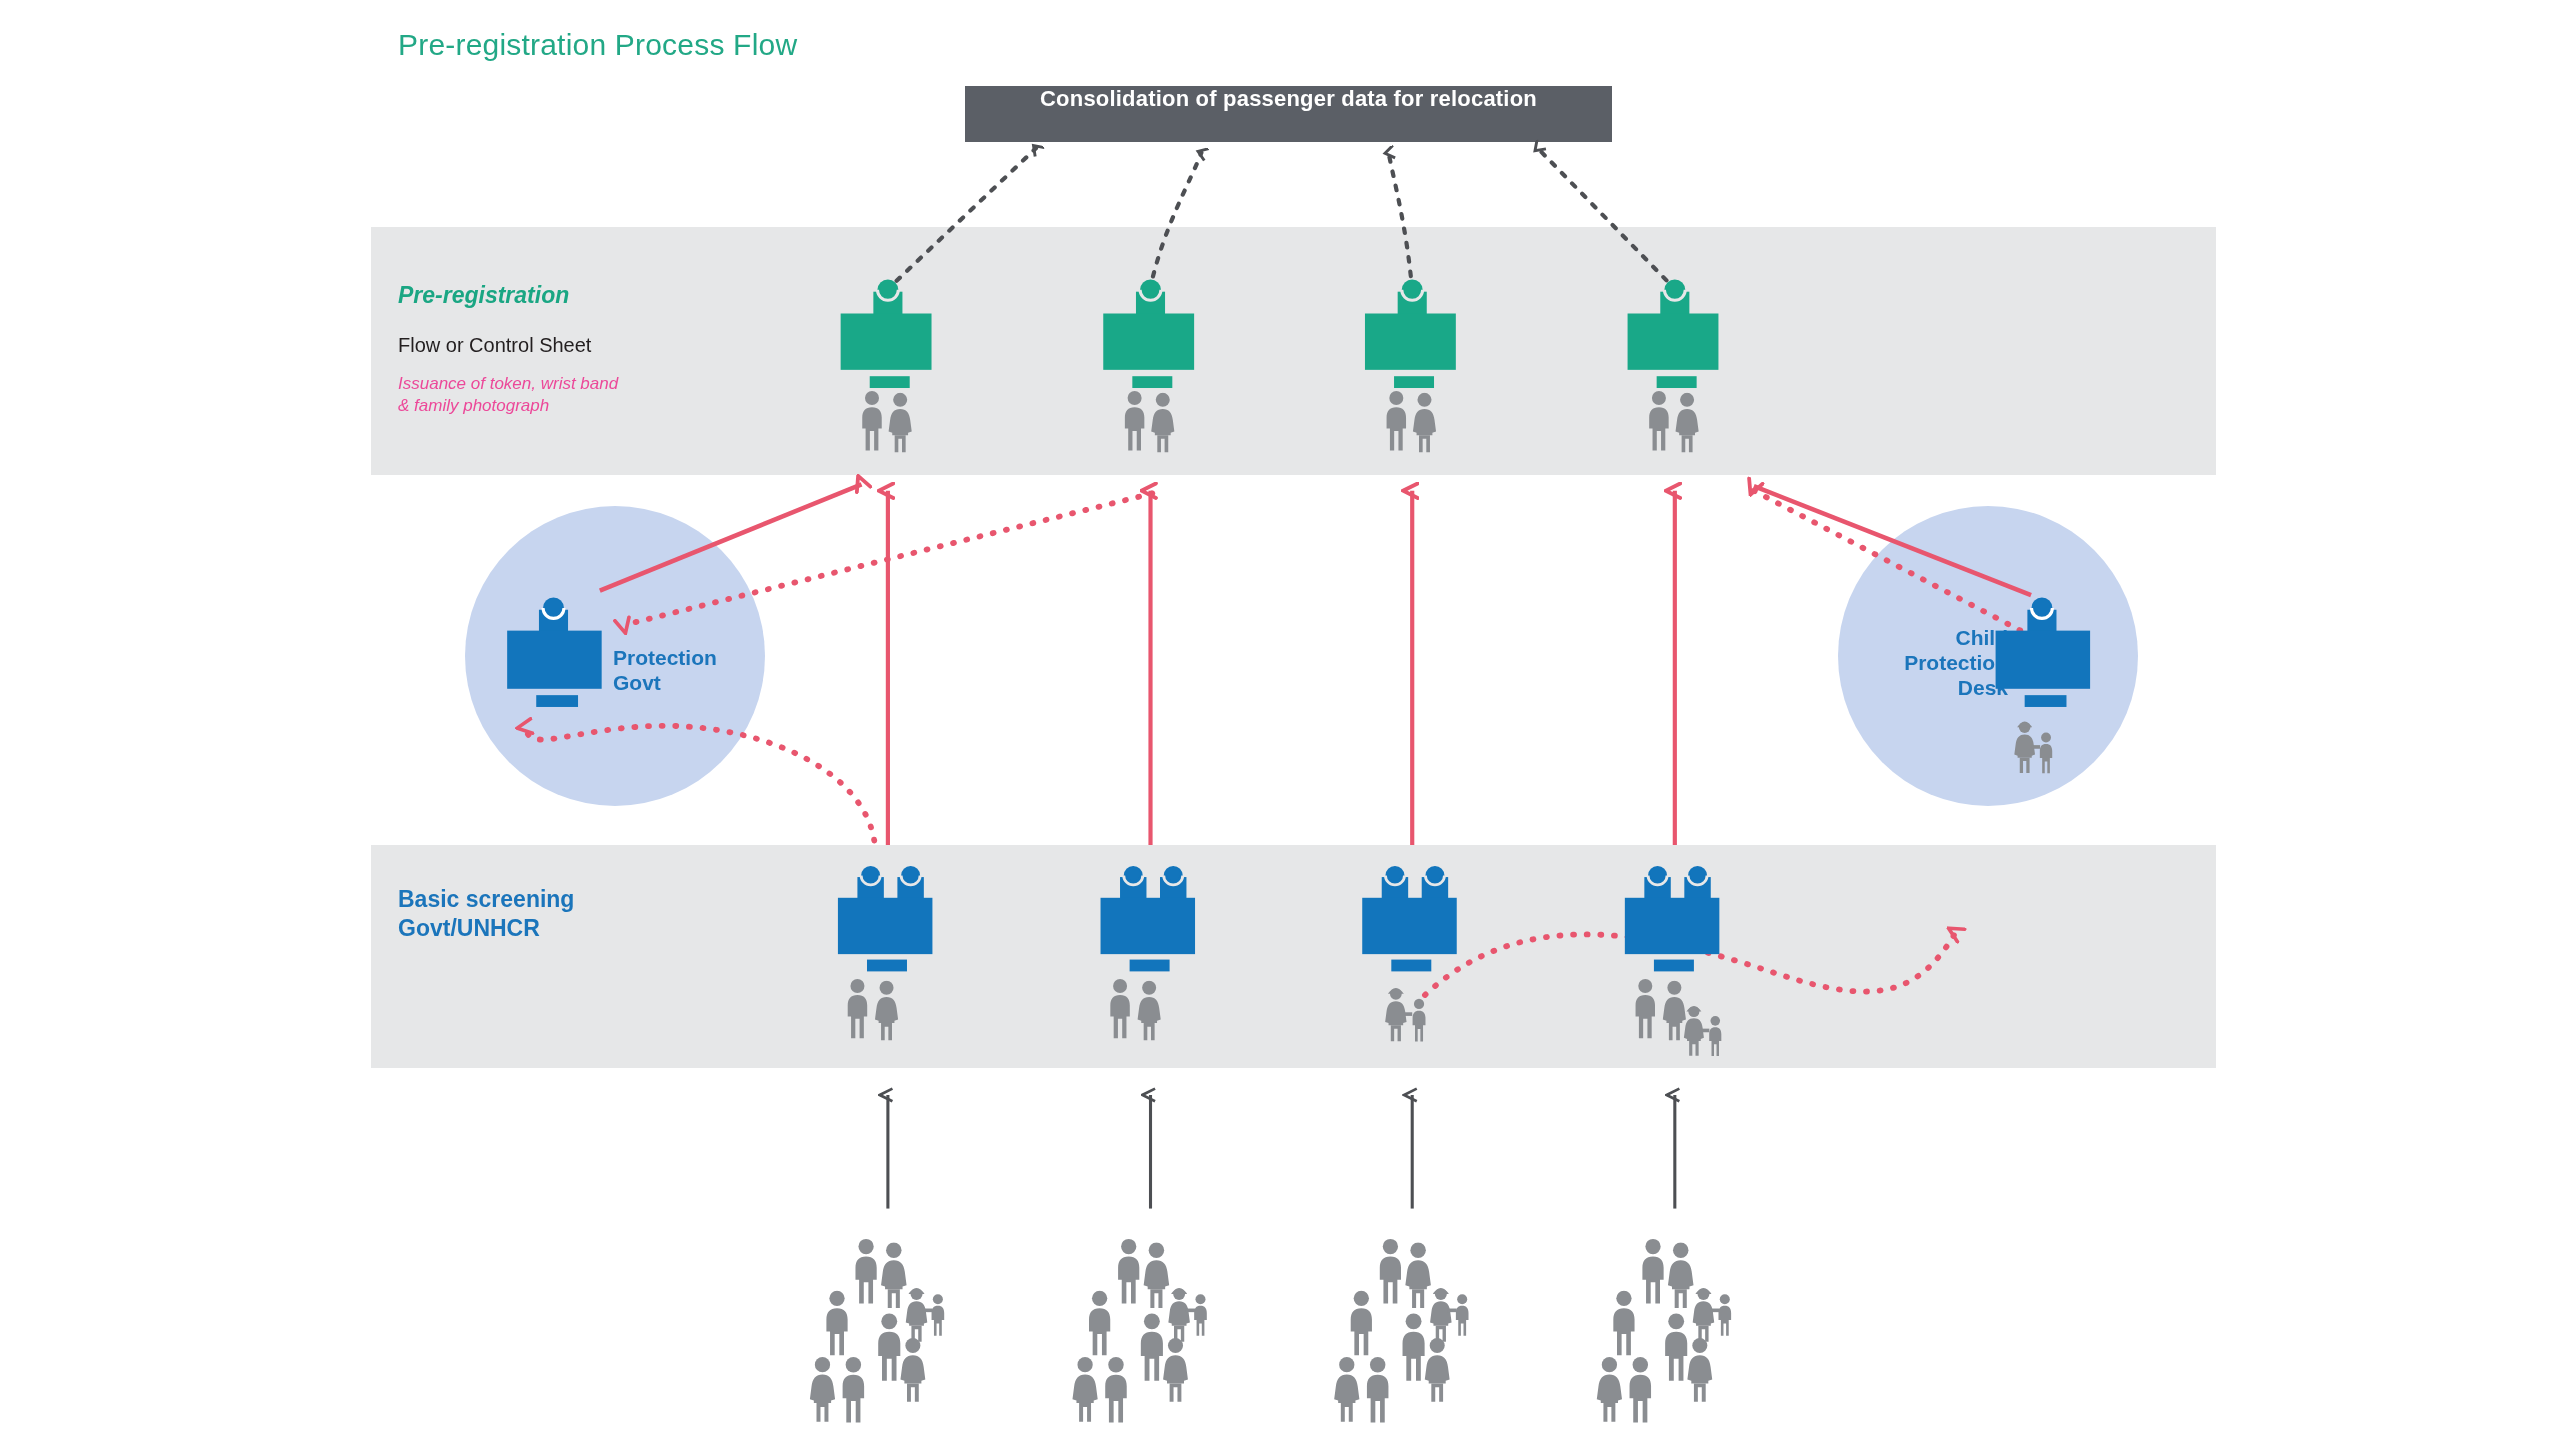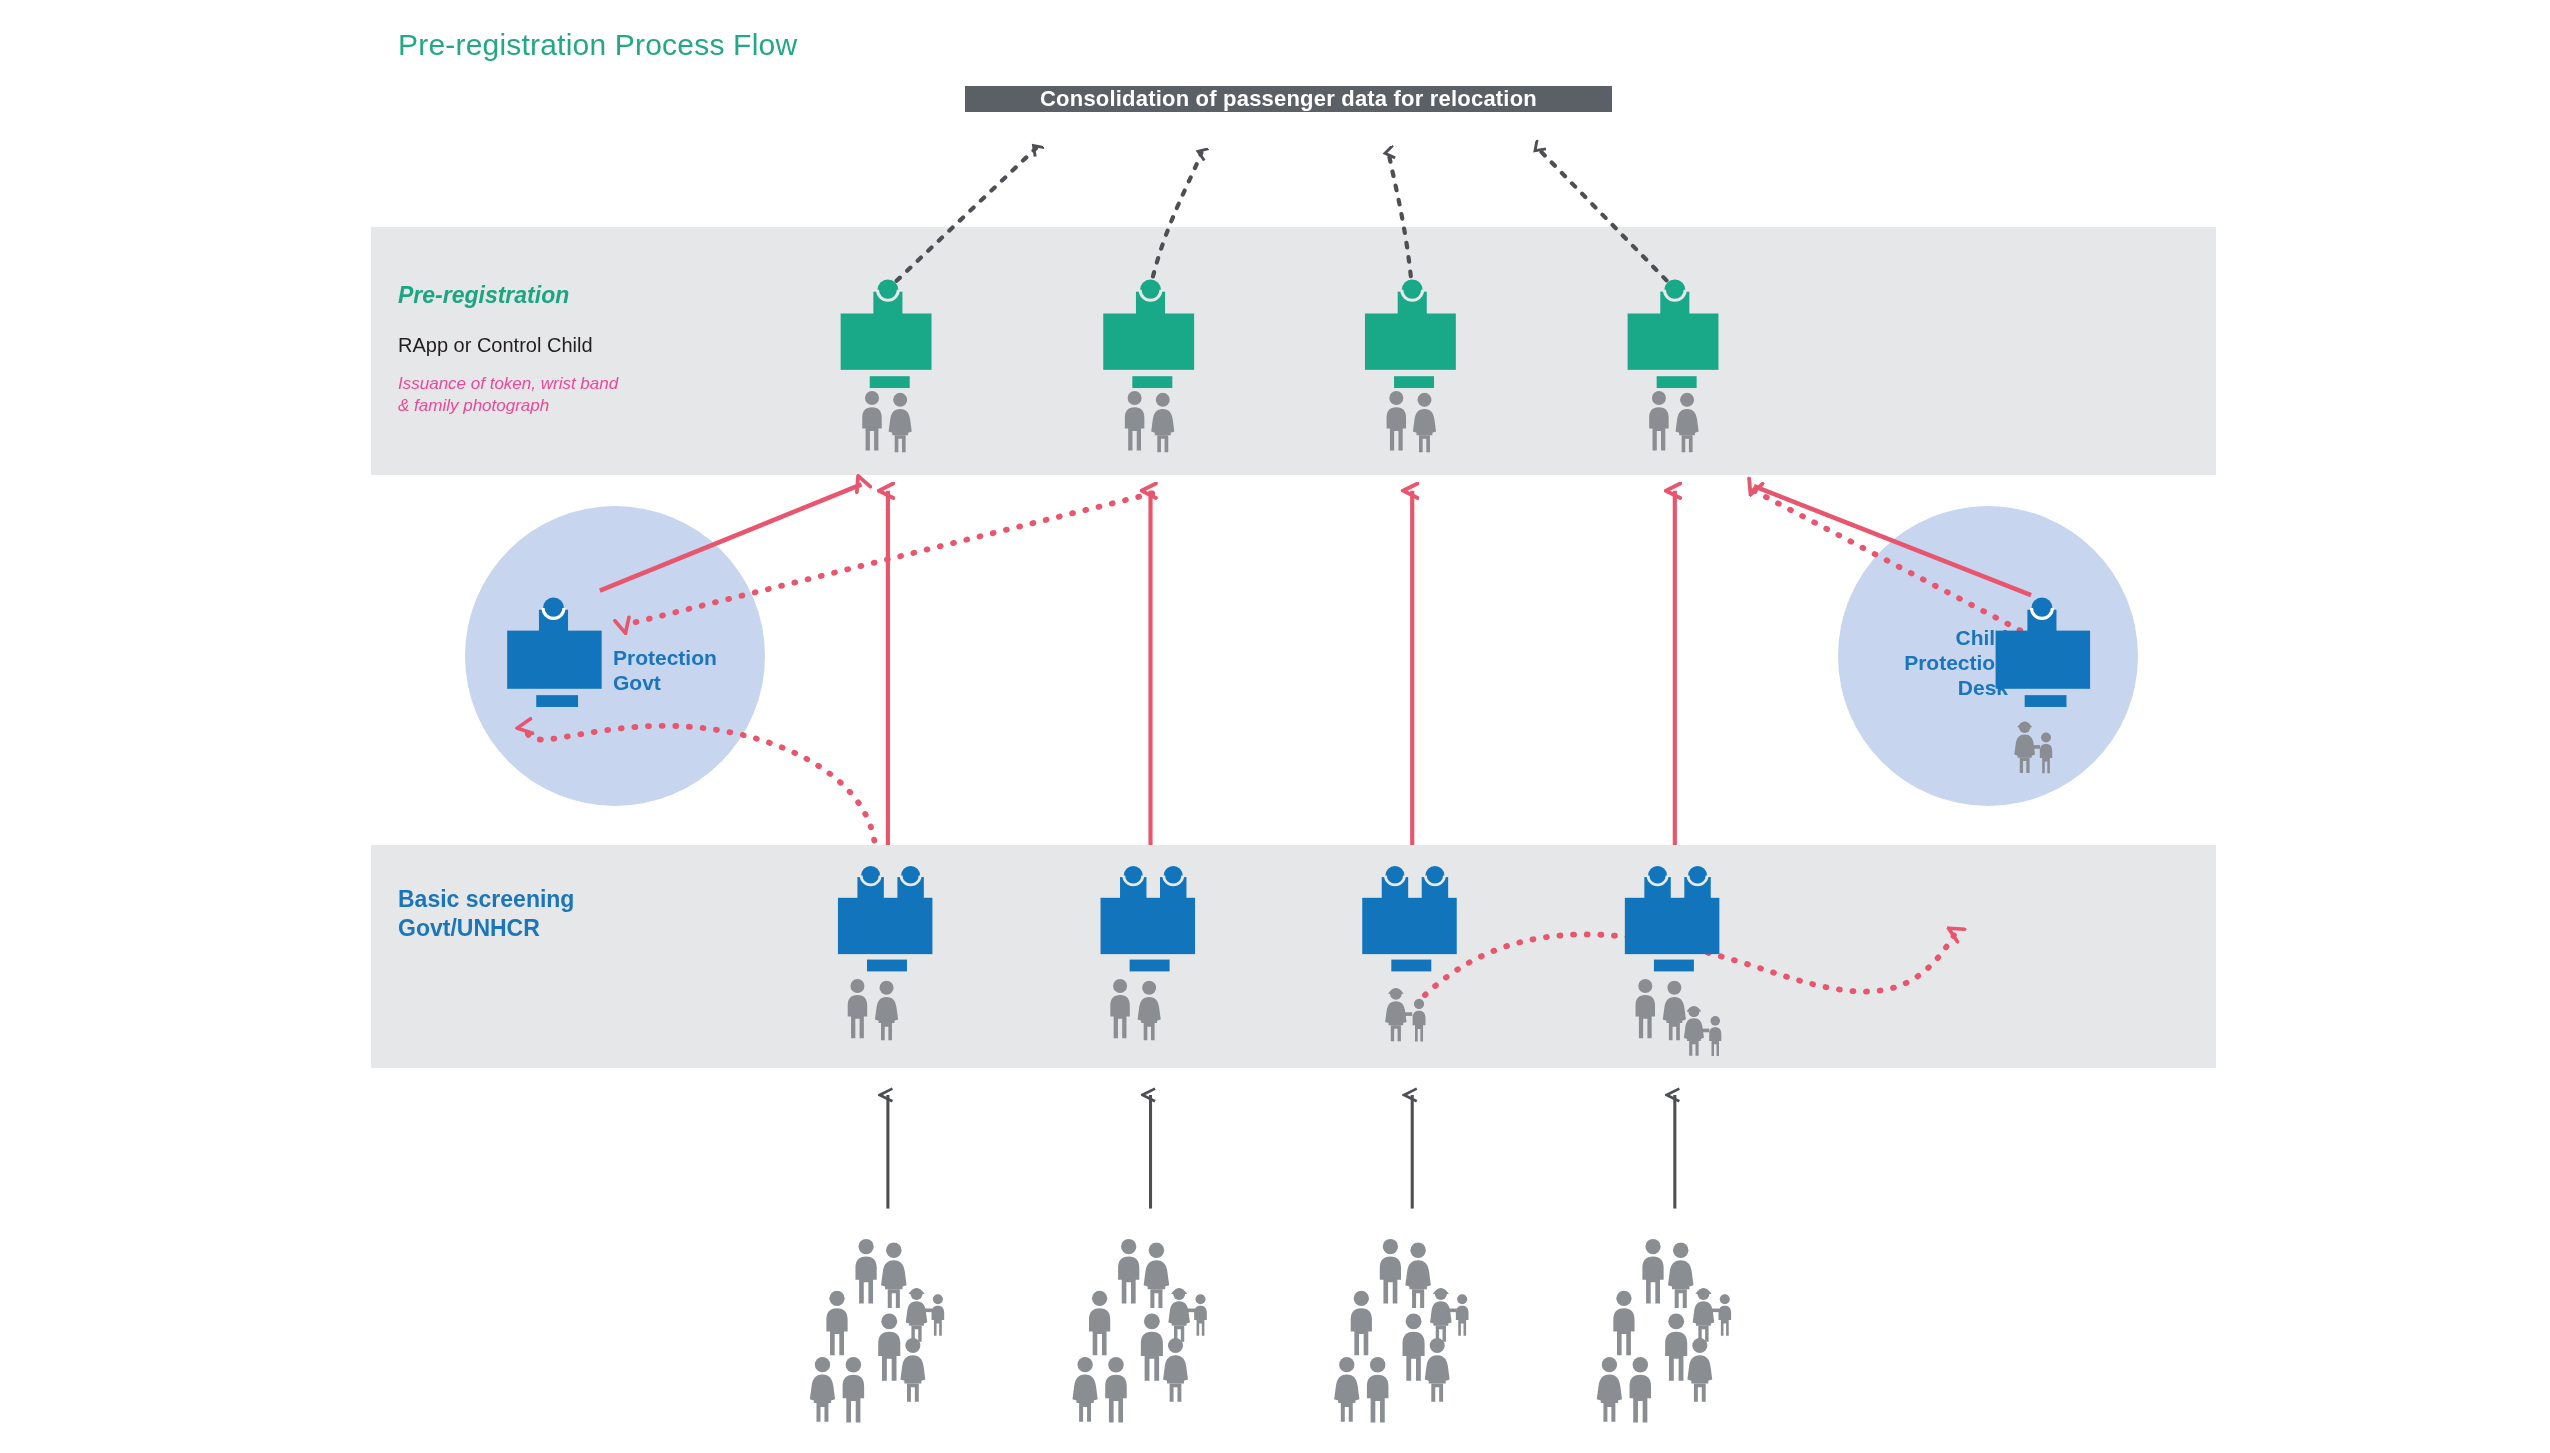--- a/index.html
+++ b/index.html
@@ -13,21 +13,21 @@
   .band{position:absolute;background:#e6e7e8;}
   #band-prereg{left:371px;top:227px;width:1845px;height:248px;}
   #band-screen{left:371px;top:845px;width:1845px;height:223px;}
 
   .ttl{
     position:absolute;left:398px;top:28px;
     font-size:30px;color:#22a886;letter-spacing:0.2px;font-weight:400;white-space:nowrap;
   }
 
   .banner{
-    position:absolute;left:965px;top:86px;width:647px;height:26px;
+    position:absolute;left:965px;top:86px;width:647px;height:56px;
     background:#5b5f66;color:#ffffff;font-size:22px;font-weight:bold;
     display:flex;justify-content:center;letter-spacing:0.2px;
   }
 
   .lbl-prereg-title{
     position:absolute;left:398px;top:282px;font-size:23px;font-weight:bold;color:#1aa683;white-space:nowrap;font-style:italic;
   }
   .lbl-prereg-l1{position:absolute;left:398px;top:334px;font-size:20px;color:#231f20;white-space:nowrap;}
   .lbl-prereg-l2{position:absolute;left:398px;top:373px;font-size:17px;color:#ec4899;line-height:1.28;white-space:pre-line;font-style:italic;}
 
@@ -56,21 +56,21 @@
   <div class="circ" id="circ-left"></div>
   <div class="circ" id="circ-right"></div>
 
   <div class="ttl">Pre-registration Process Flow</div>
 
   <div class="banner">
     <span>Consolidation of passenger data for relocation</span>
   </div>
 
   <div class="lbl-prereg-title">Pre-registration</div>
-  <div class="lbl-prereg-l1">RApp or Control Child</div>
+  <div class="lbl-prereg-l1">Flow or Control Sheet</div>
   <div class="lbl-prereg-l2">Issuance of token, wrist band
 &amp; family photograph</div>
 
   <div class="lbl-screen-title">Basic screening
 Govt/UNHCR</div>
 
   <div class="deskcap" id="cap-left">Protection
 Govt</div>
   <div class="deskcap" id="cap-right">Child
 Protection

